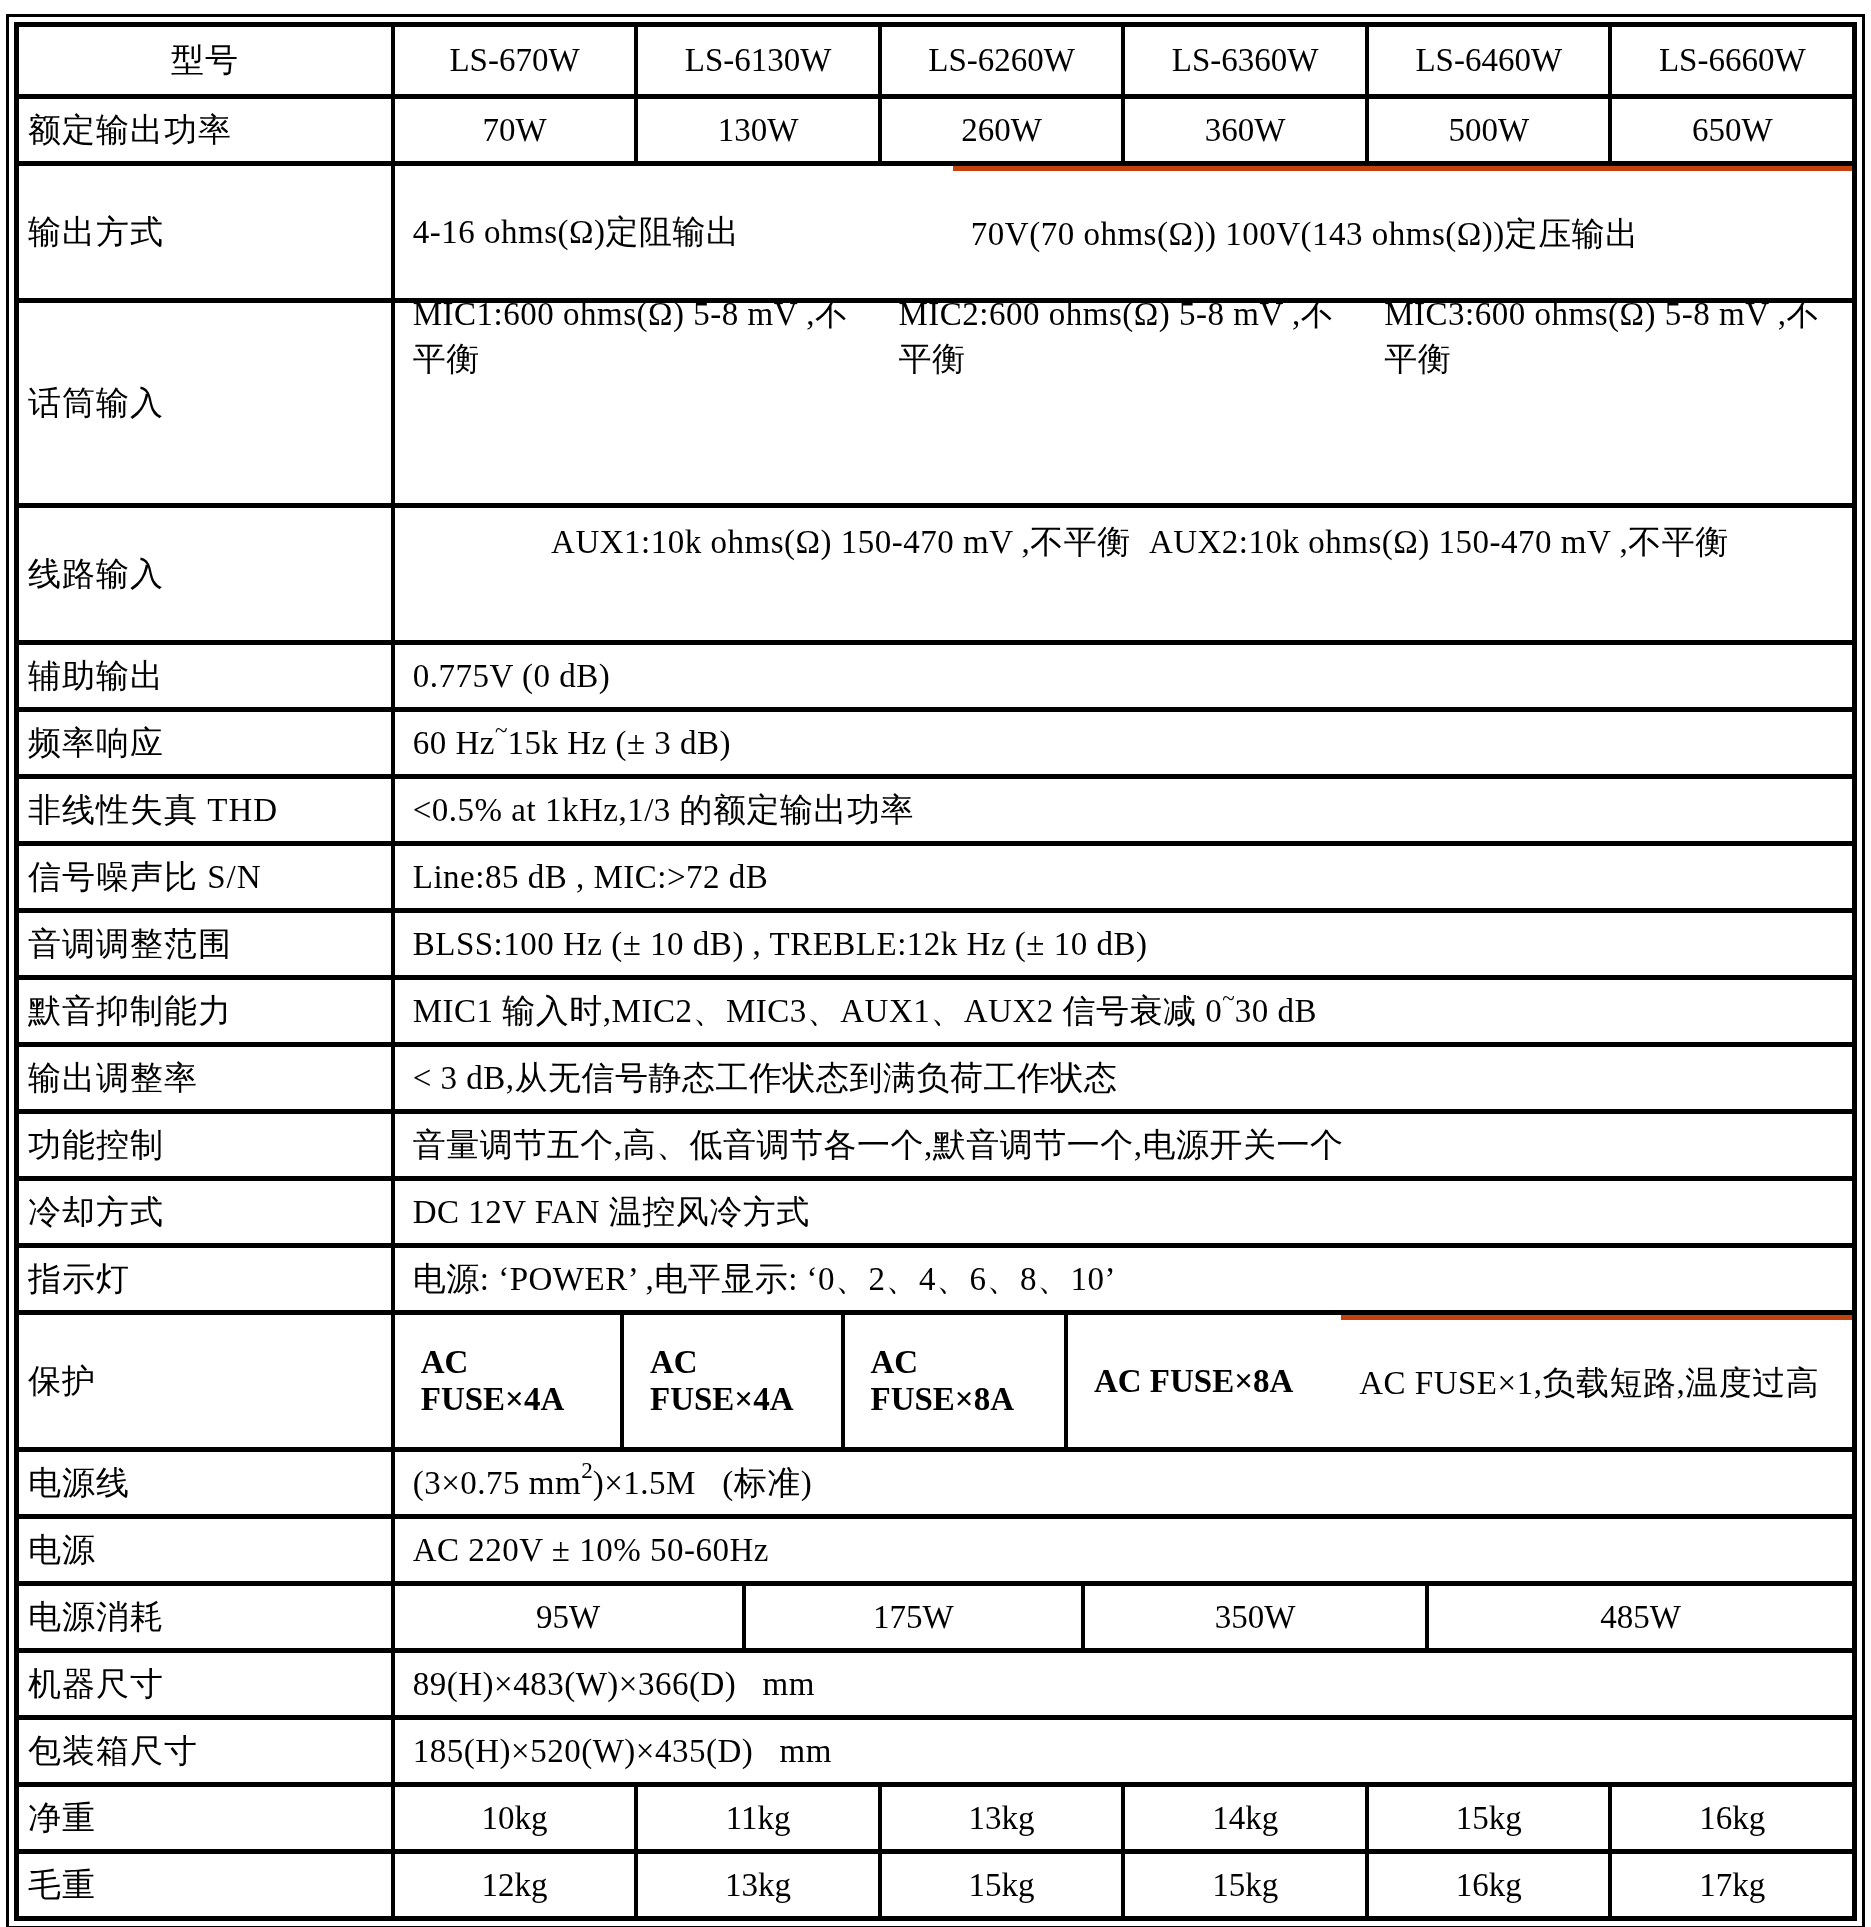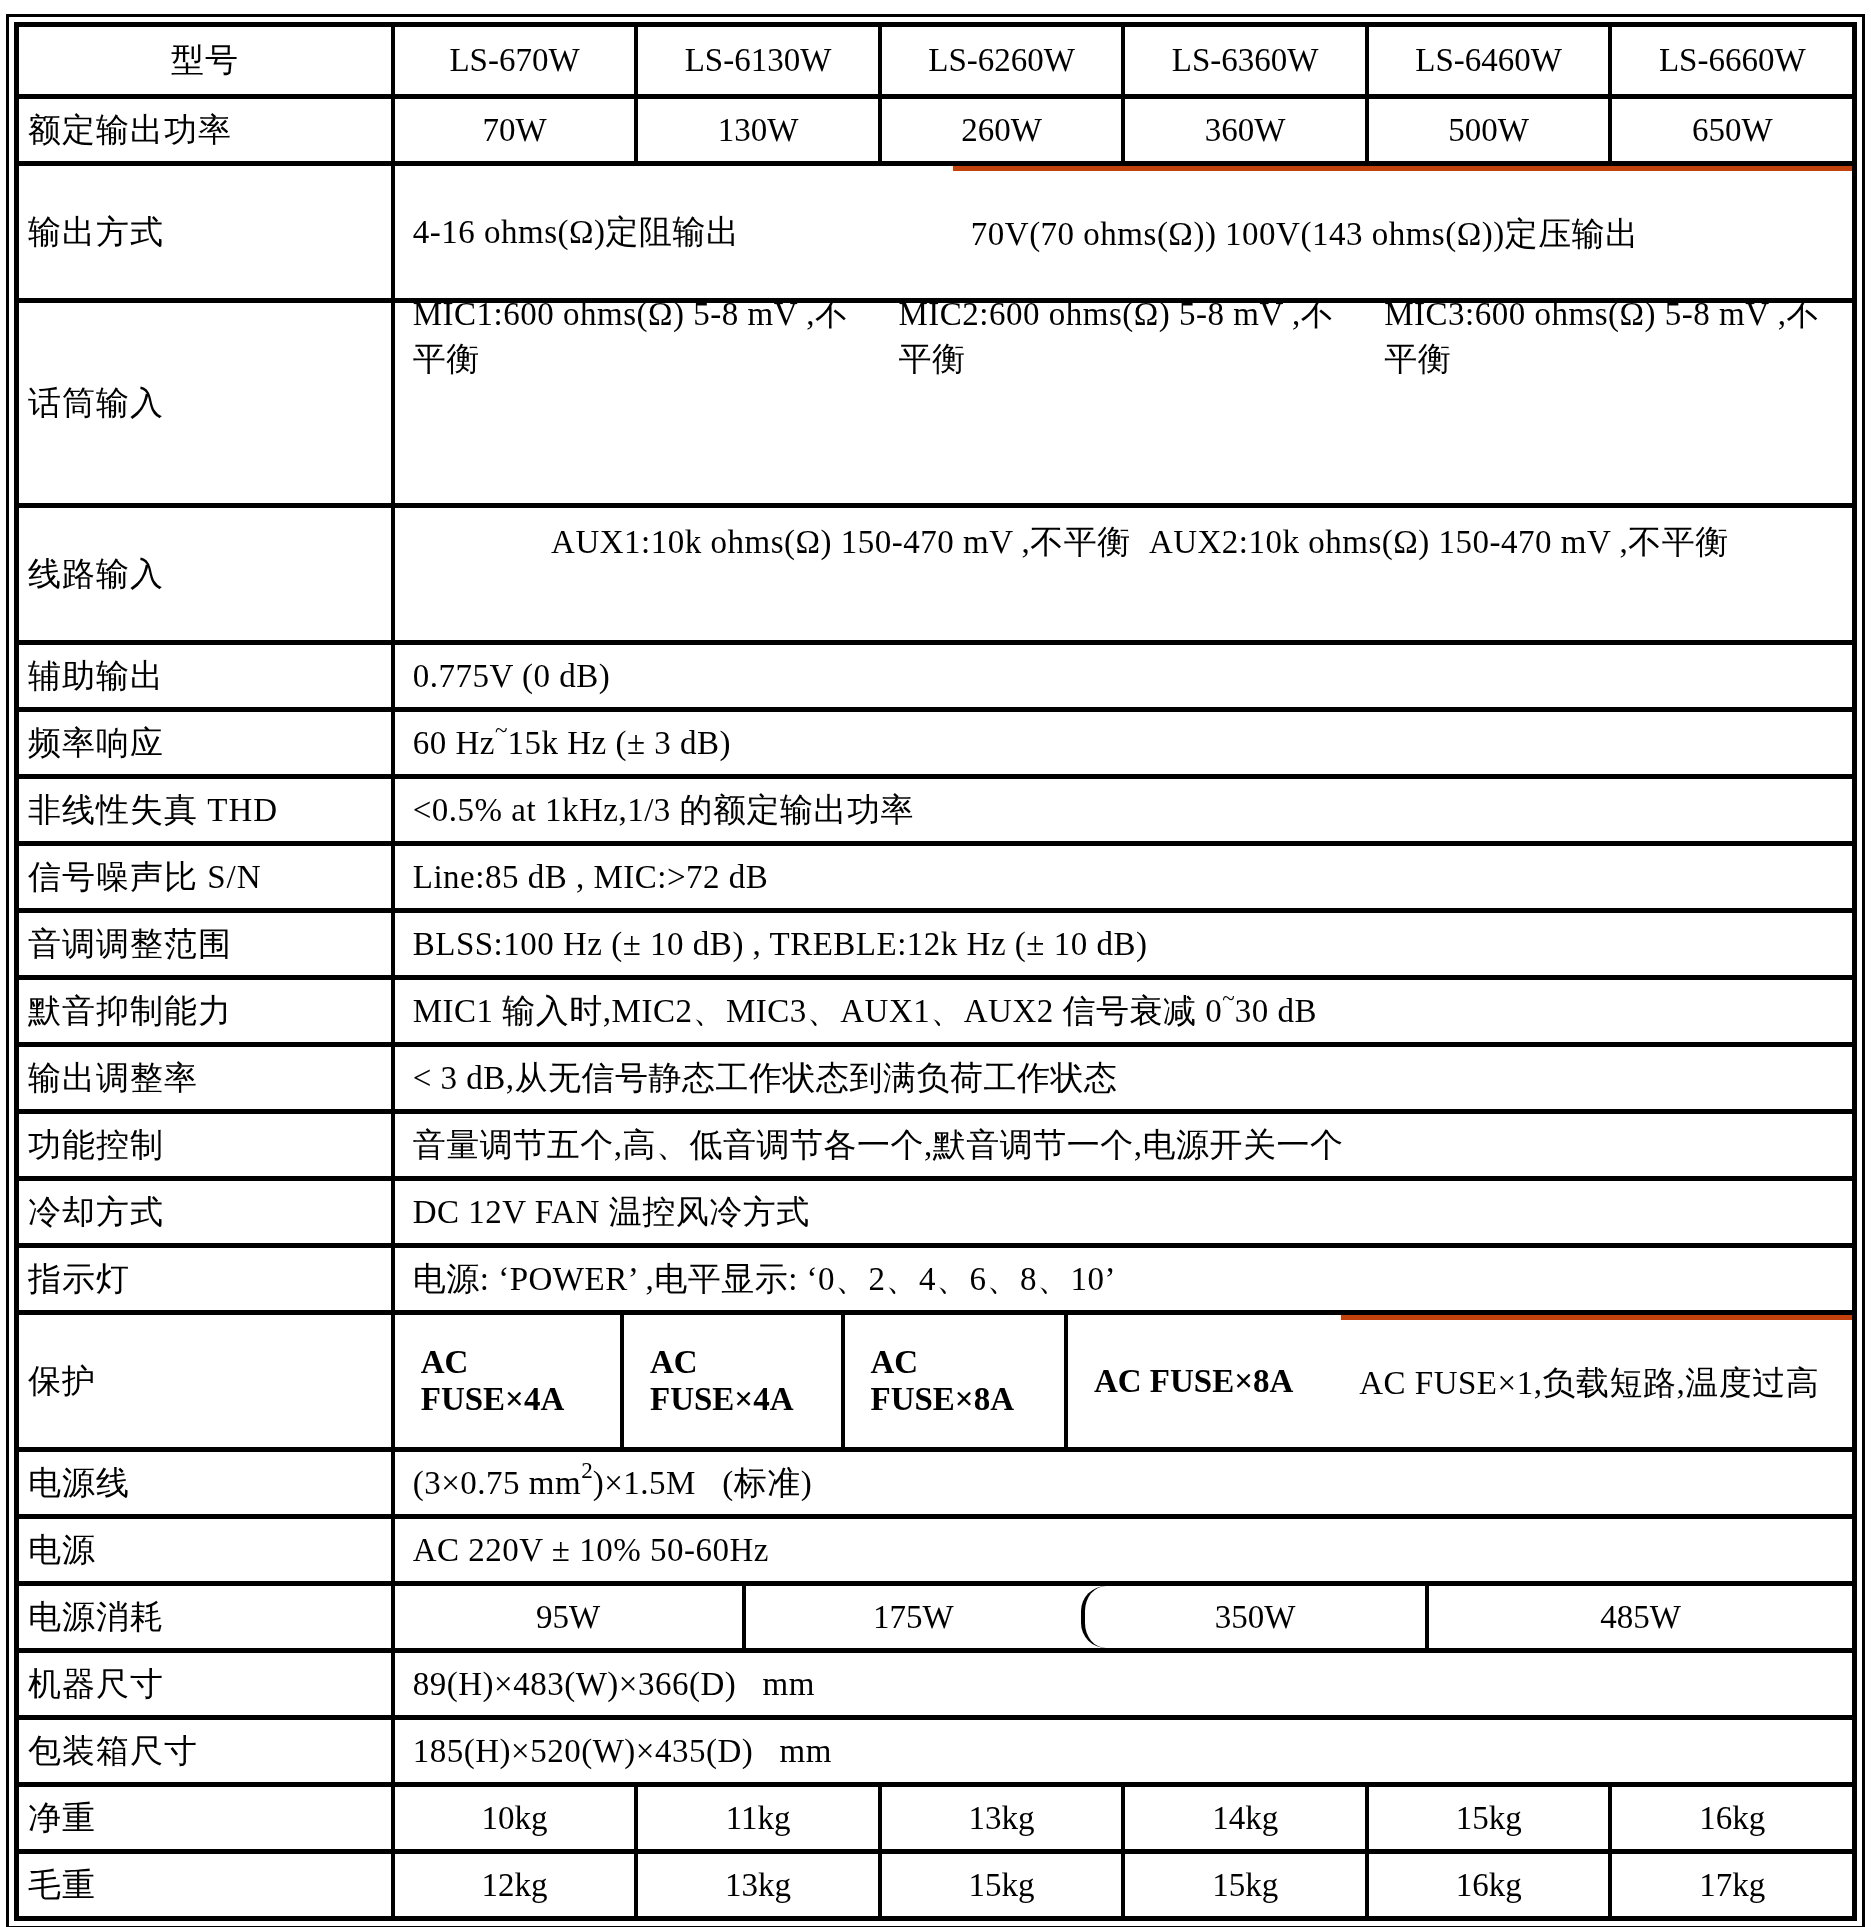--- a/index.html
+++ b/index.html
@@ -30,21 +30,21 @@
     flex: 0 0 20.5%;
     border-right: 4px solid #000;
     display: flex;
     align-items: center;
     padding-left: 9px;
     font-size: 33px;
     letter-spacing: 1px;
   }
   .label.center { justify-content: center; padding-left: 0; }
 
-  .content { flex: 1 1 auto; display: flex; min-width: 0; justify-content: flex-end; }
+  .content { flex: 1 1 auto; display: flex; min-width: 0; }
   .content.col { flex-direction: row; }
 
   .cell {
     display: flex;
     align-items: center;
     justify-content: center;
     font-size: 33px;
     min-width: 0;
   }
   .cell + .cell { border-left: 4px solid #000; }
@@ -80,21 +80,21 @@
     padding-left: 26px;
     font-weight: bold;
   }
   .w1 { flex: 0 0 23.8%; }
   .w2 { flex: 0 0 23.3%; }
   .w3 { flex: 0 0 23.6%; }
   .w4 { flex: 1 1 auto; }
 
   .pc1 { flex: 0 0 23.8%; }
   .pc2 { flex: 0 0 23.3%; }
-  .pc3 { flex: 0 0 23.6%; border-radius: 25px; }
+  .pc3 { flex: 0 0 23.6%; }
   .pc4 { flex: 1 1 auto; }
 
   .h1 { height: 67px; }
   .h2 { height: 137px; }
   .h3 { height: 205px; }
 
   .sup {
     font-size: 0.7em;
     position: relative;
     top: -0.55em;

